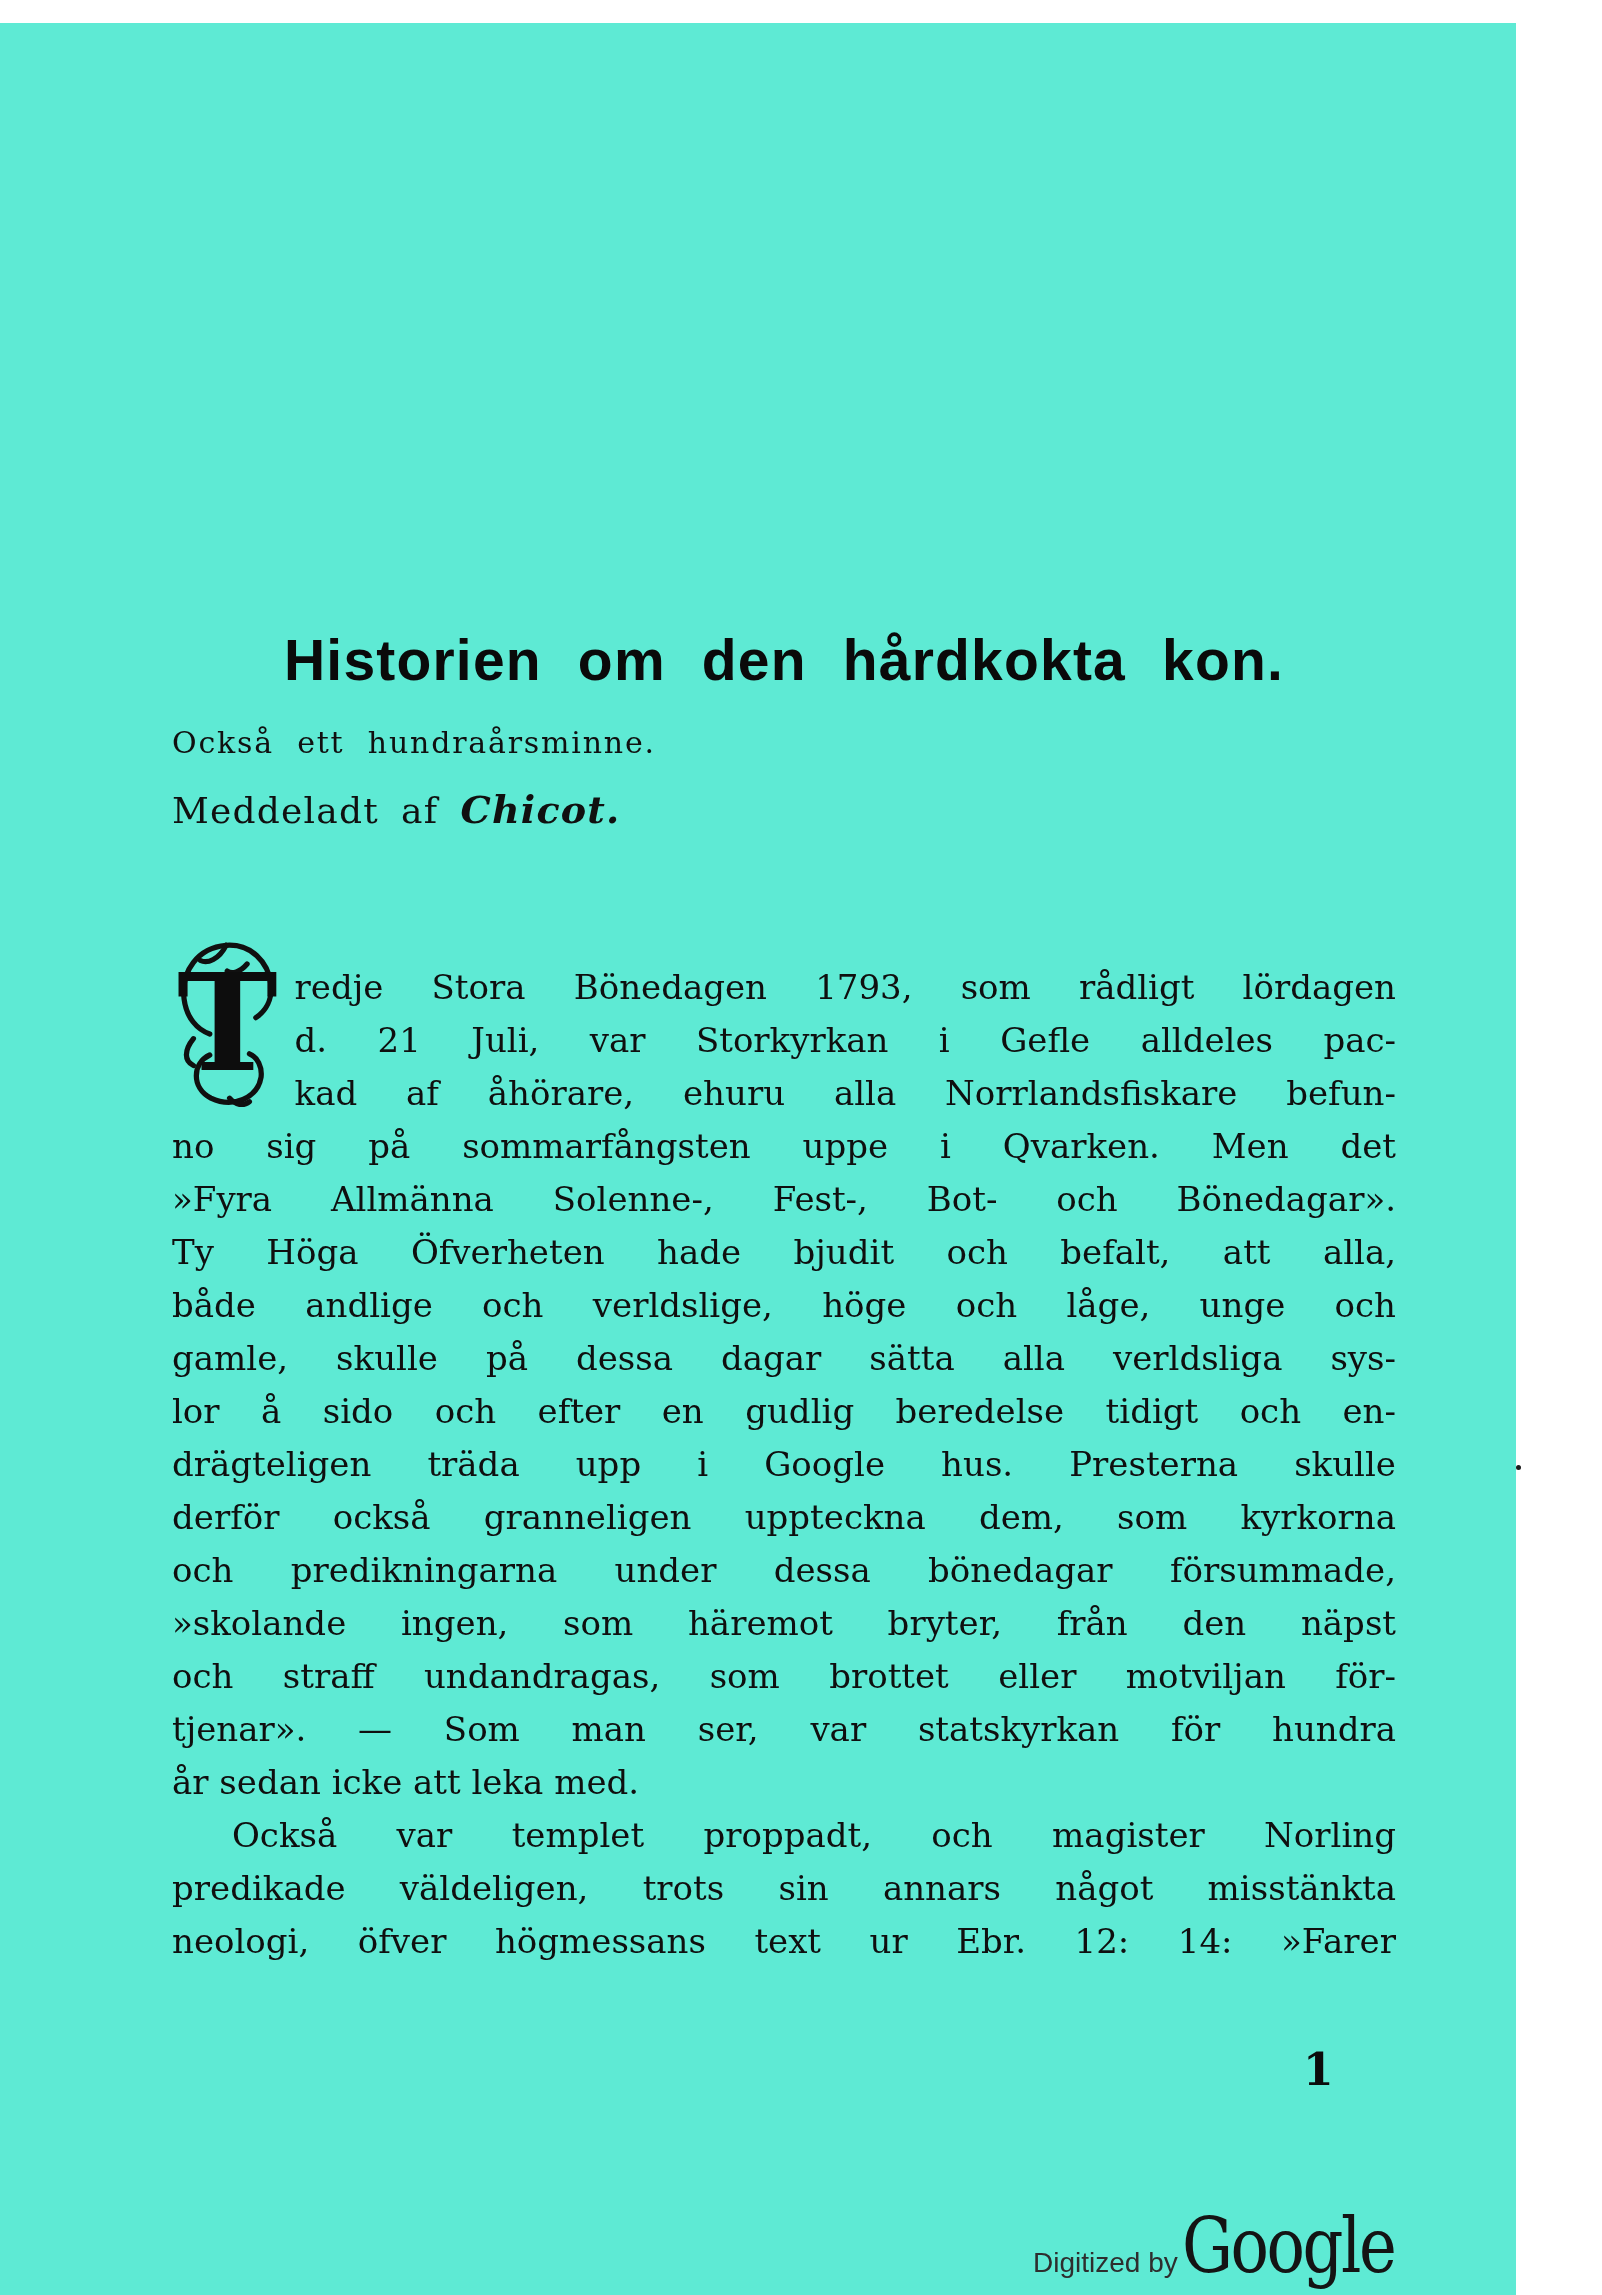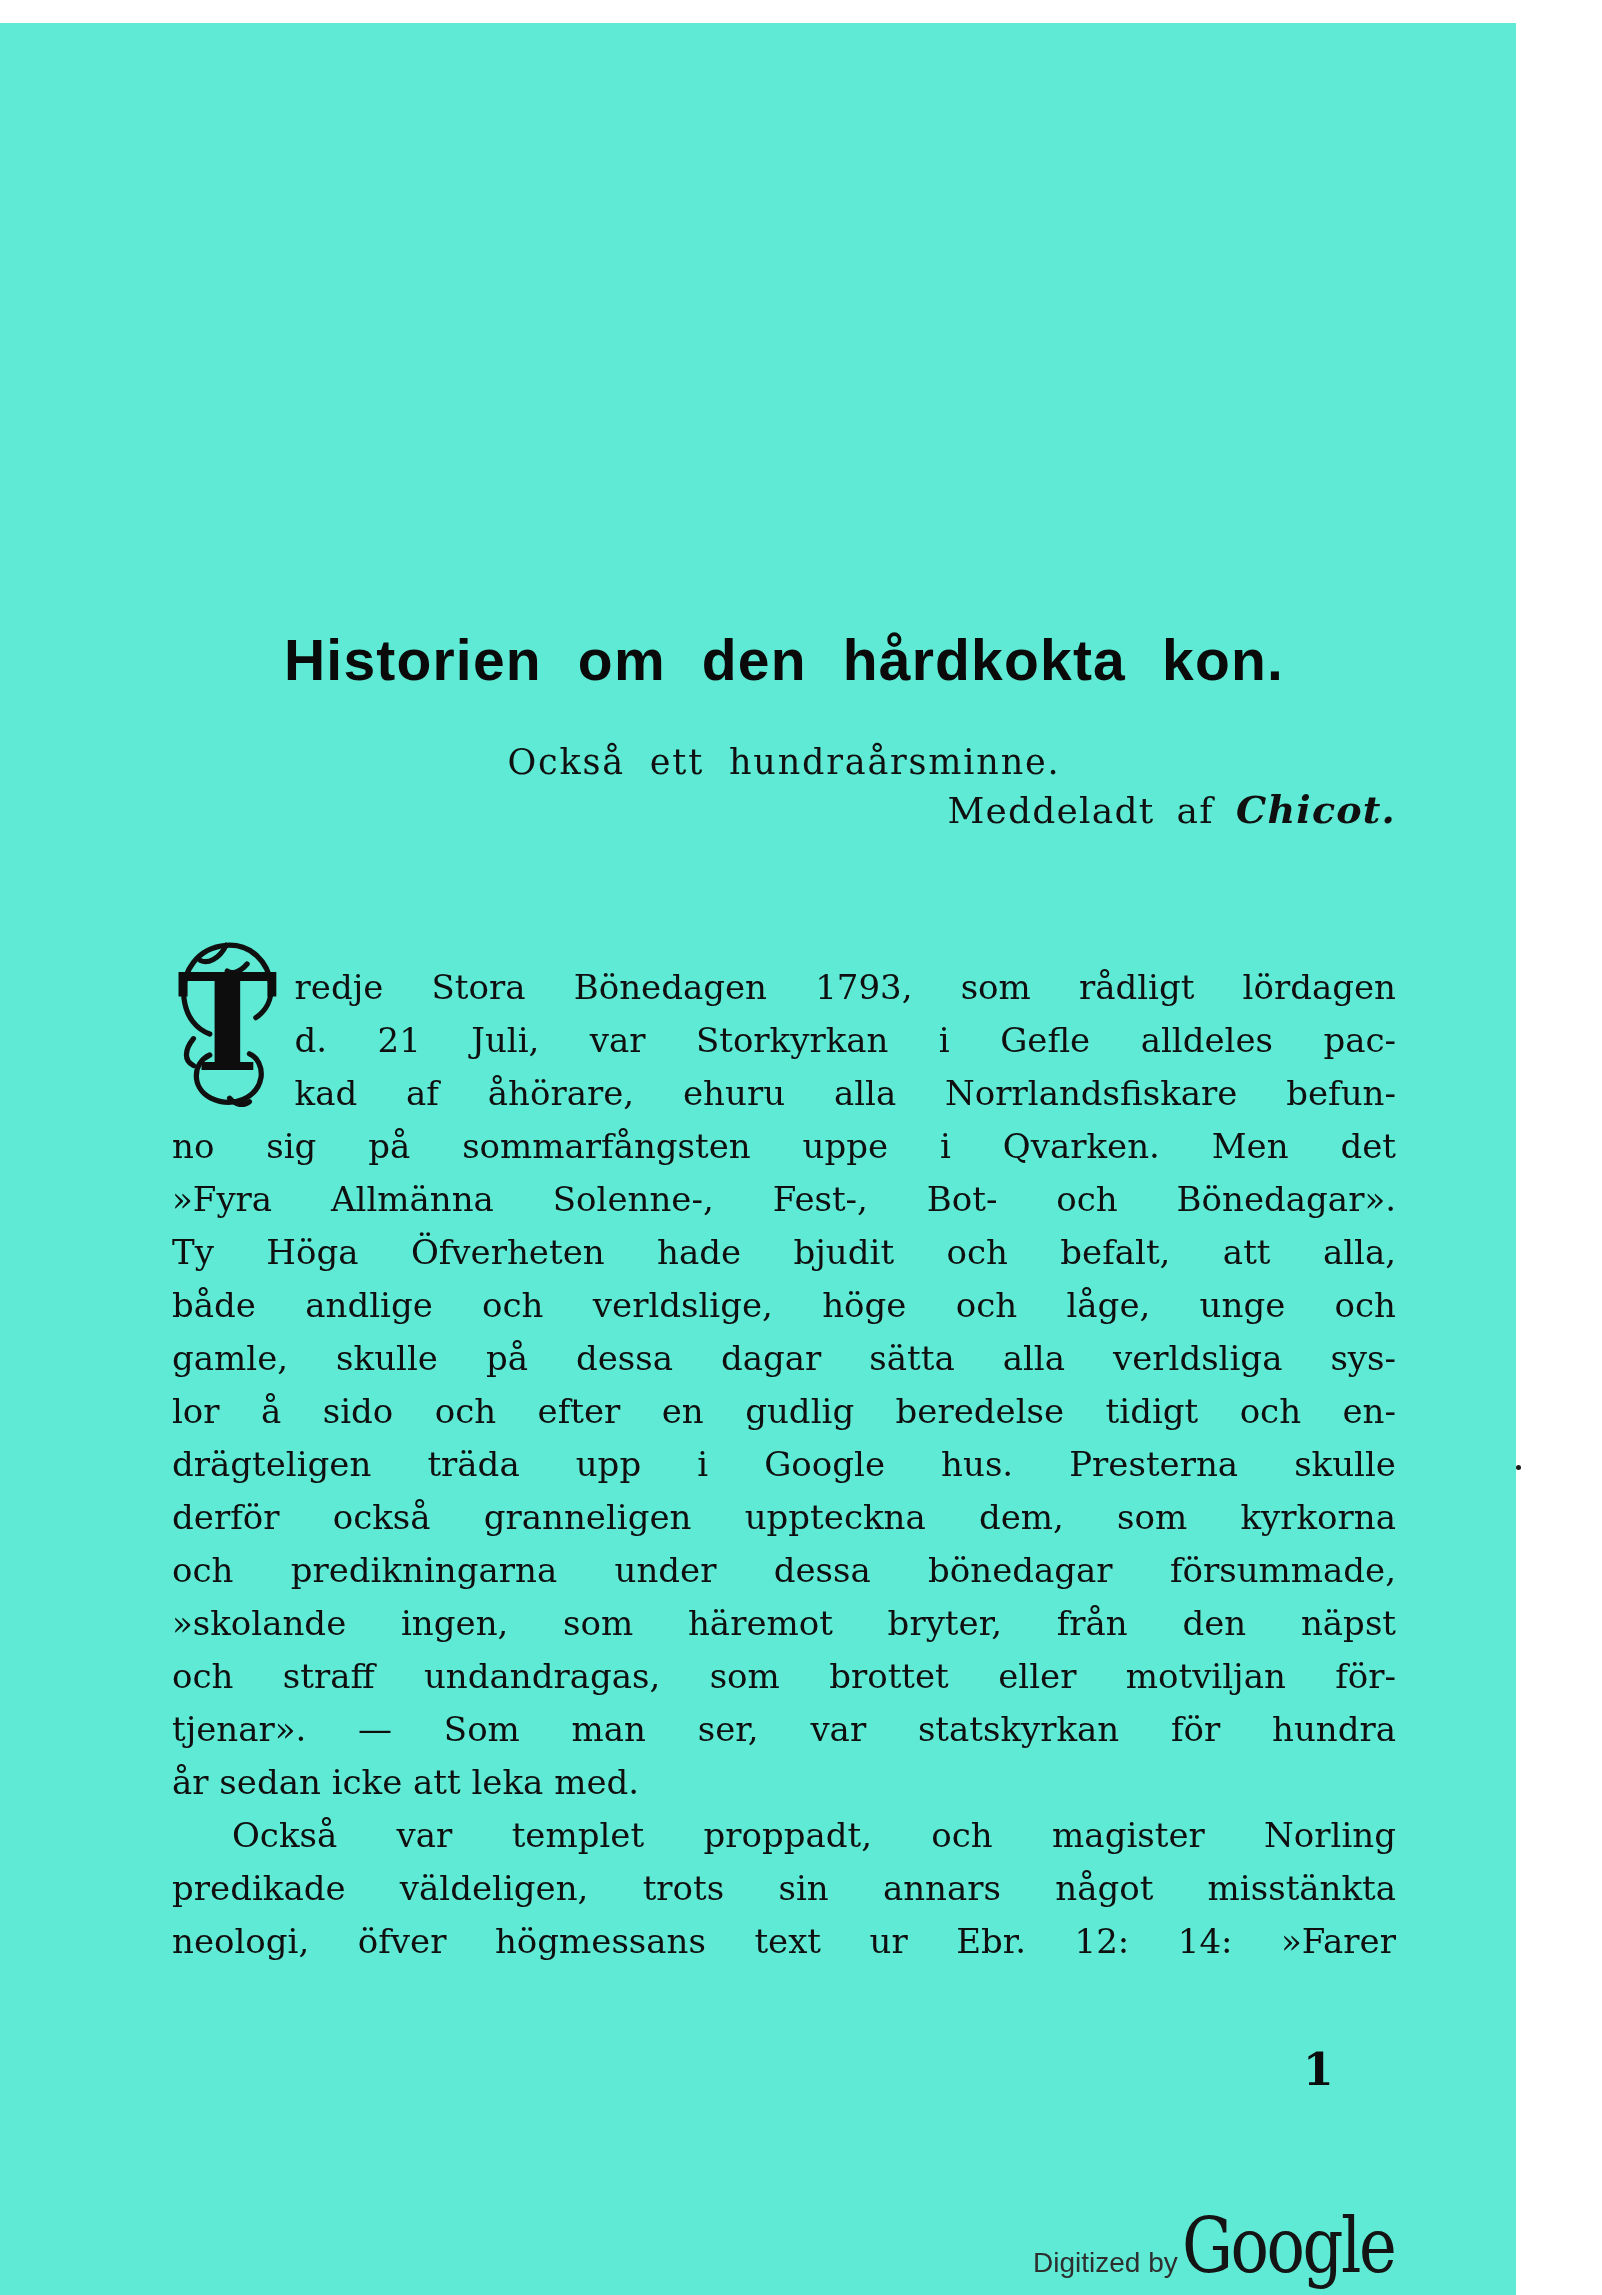--- a/index.html
+++ b/index.html
@@ -25,32 +25,31 @@
     font-family: "Liberation Sans", sans-serif;
     font-weight: bold;
     font-size: 57px;
     line-height: 1.0;
     letter-spacing: 1.2px;
     word-spacing: 19px;
     color: #0a0a0a;
   }
   .subtitle {
     position: absolute;
-    left: 172px; top: 722px; width: 1224px;
-    text-align: center;
-    font-size: 35px;
+    left: 172px; top: 705px; width: 1224px;
+    font-size: 30px;
     line-height: 1.0;
     letter-spacing: 1.8px;
     word-spacing: 12px;
     color: #101010;
   }
   .byline {
     position: absolute;
     left: 172px; top: 768px; width: 1224px;
-    text-align: right;
+    text-align: left;
     font-size: 36px;
     line-height: 1.0;
     letter-spacing: 1.2px;
     word-spacing: 9.6px;
     color: #101010;
   }
   .byline .author {
     font-weight: bold;
     font-style: italic;
     font-size: 38px;

